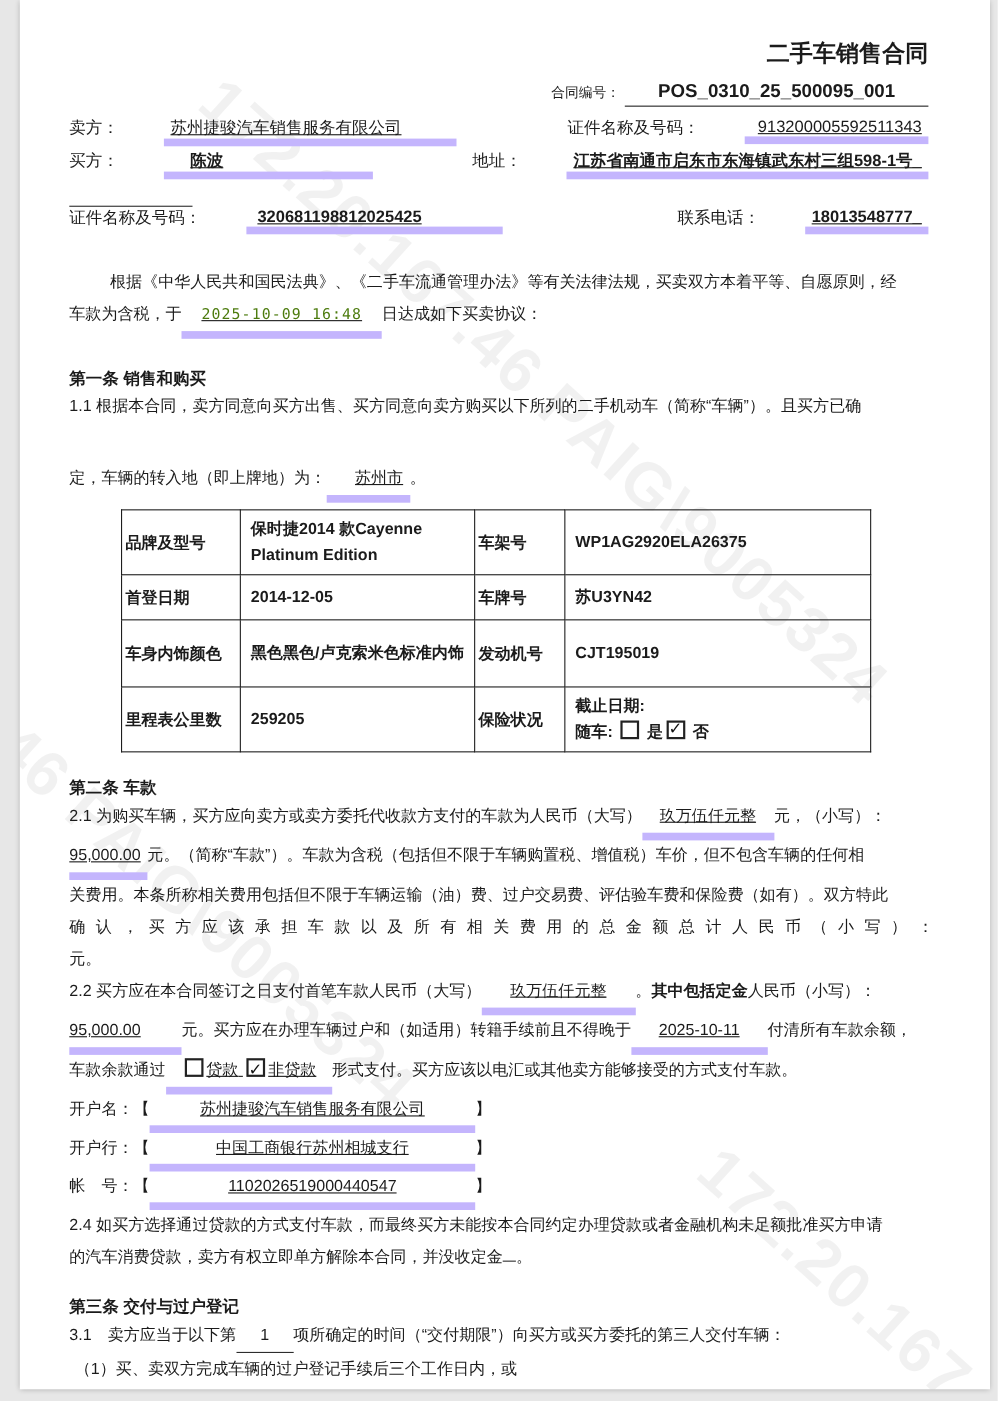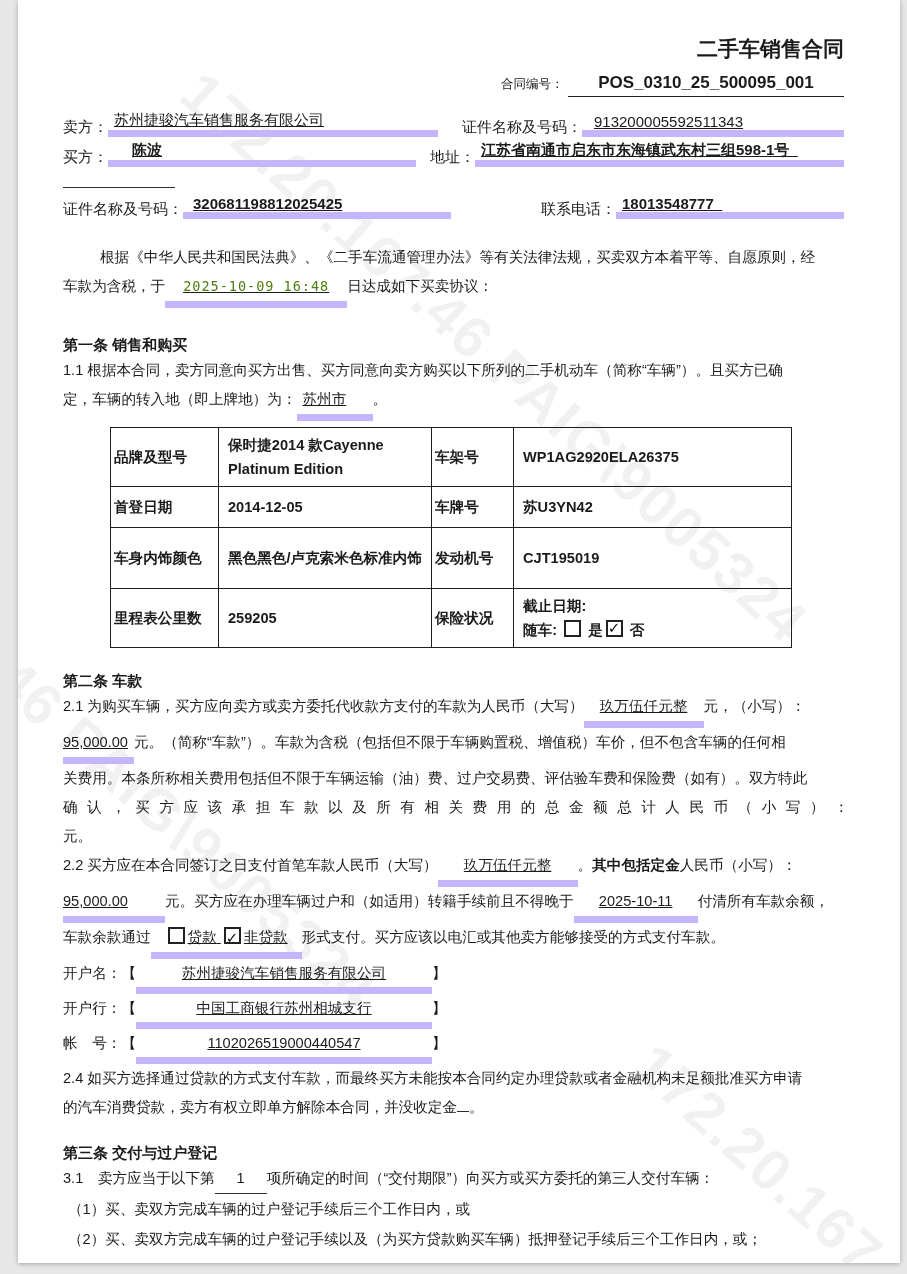--- a/index.html
+++ b/index.html
@@ -26,21 +26,21 @@
     transform-origin:0 0;
     transform:rotate(42deg);
     z-index:0;pointer-events:none;
   }
   .content{position:relative;z-index:1;padding:34px 56px 0 45px;}
   .title{text-align:right;font-size:21px;font-weight:bold;line-height:30px;}
   .cno{ text-align:right;margin-top:6px;line-height:26px;}
   .cno-lbl{font-size:12.5px;}
   .cno-val{font-size:17px;font-weight:bold;display:inline-block;border-bottom:1.5px solid #222;min-width:268px;text-align:center;padding:0 4px;}
   .parties{margin-top:10px;font-size:15px;}
-  .prow{display:flex;align-items:flex-end;height:30px;}
+  .prow{display:flex;align-items:flex-start;height:30px;gap:41px;}
   .lbl{white-space:nowrap;}
   .fl{display:inline-block;border-bottom:7px solid #c4b5fd;padding:0 6px;white-space:nowrap;text-decoration:underline;}
   .grow{flex:1;}
   .b{font-weight:bold;}
   .blankline{height:22px;}
   .blank-ul{display:inline-block;width:112px;border-bottom:1px solid #2d2d2d;height:20px;}
   .ln{white-space:nowrap;line-height:29px;font-size:14.6px;}
   .ind{text-indent:37px;}
   .pre{margin-top:24px;}
   .gray-date{color:#4d7c0f;font-family:"DejaVu Sans Mono","Liberation Mono",monospace;font-size:13.5px;letter-spacing:1px;}
@@ -110,21 +110,21 @@
       <div class="ln ind">根据《中华人民共和国民法典》、《二手车流通管理办法》等有关法律法规，买卖双方本着平等、自愿原则，经</div>
       <div class="ln">
         <span>车款为含税，于</span><span class="fl" style="min-width:170px;text-align:center;"><span class="gray-date">2025-10-09 16:48</span></span><span>日达成如下买卖协议：</span>
       </div>
     </div>
 
     <div class="h mt26">第一条 销售和购买</div>
     <div>
       <div class="ln">1.1 根据本合同，卖方同意向买方出售、买方同意向卖方购买以下所列的二手机动车（简称“车辆”）。且买方已确</div>
       <div class="ln">
-        <span>定，车辆的转入地（即上牌地）为：</span><span class="fl" style="min-width:64px;text-align:left;">苏州市</span><span>。</span>
+        <span>定，车辆的转入地（即上牌地）为：</span><span class="fl" style="min-width:64px;text-align:right;margin-top:36px;">苏州市</span><span>。</span>
       </div>
     </div>
 
     <table class="vt">
       <colgroup>
           <col style="width:108px">
           <col style="width:213px">
           <col style="width:82px">
           <col style="width:278px">
         </colgroup>

